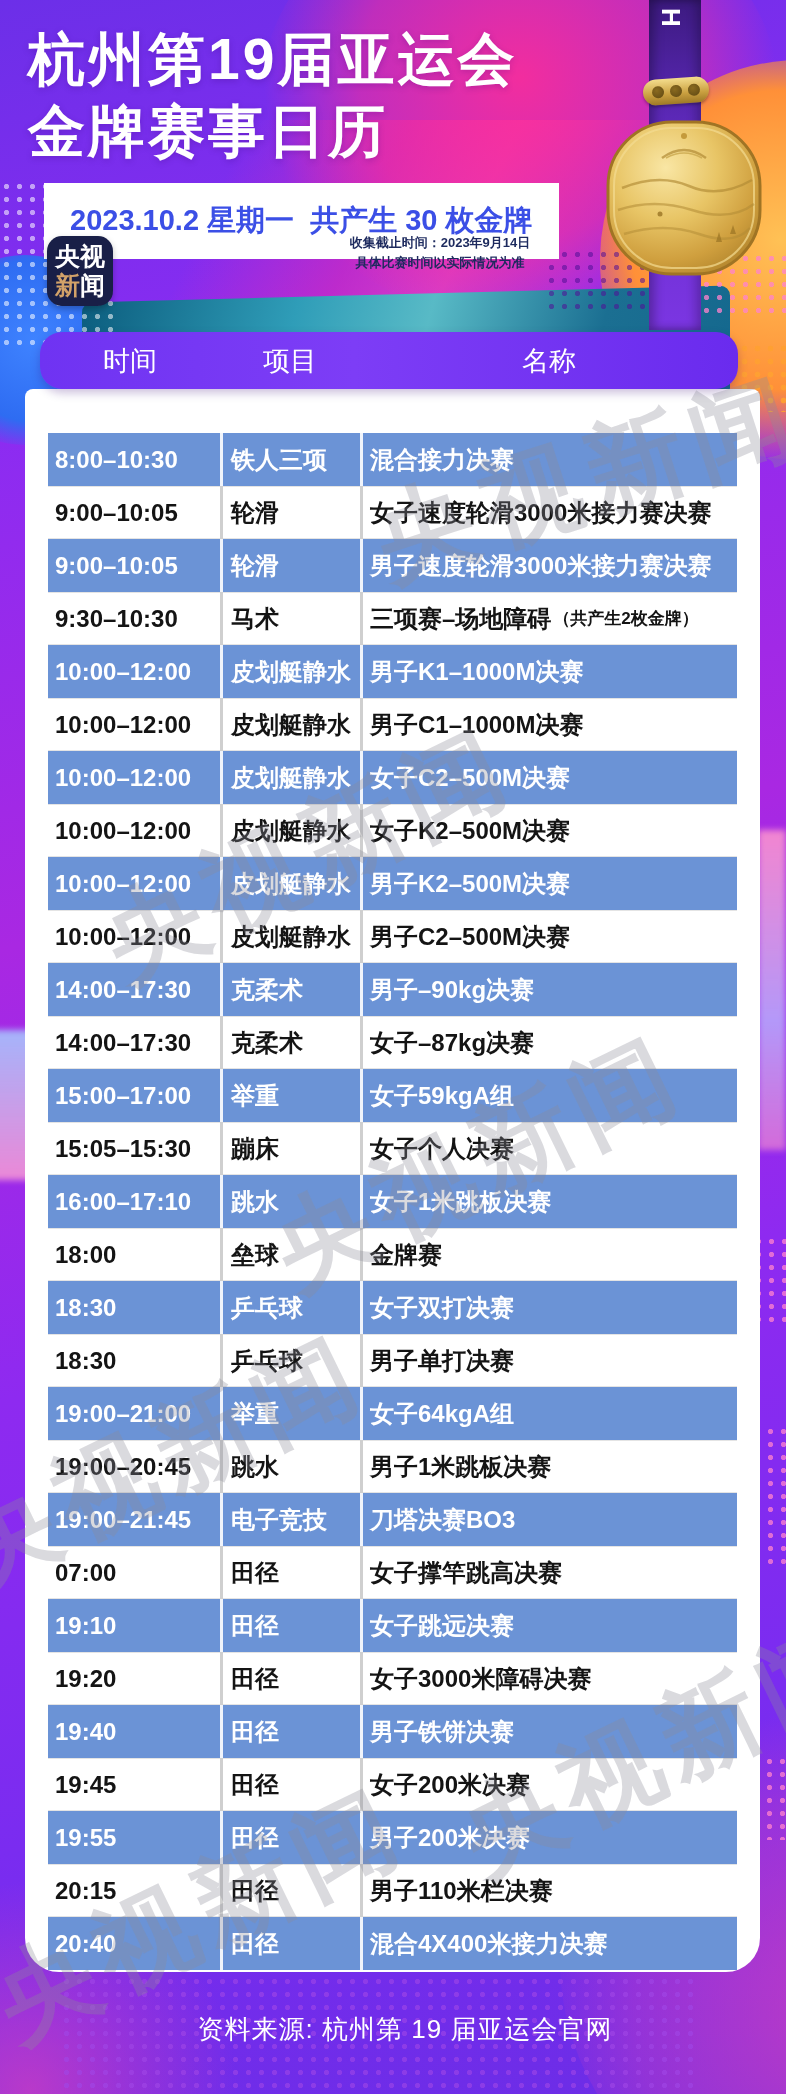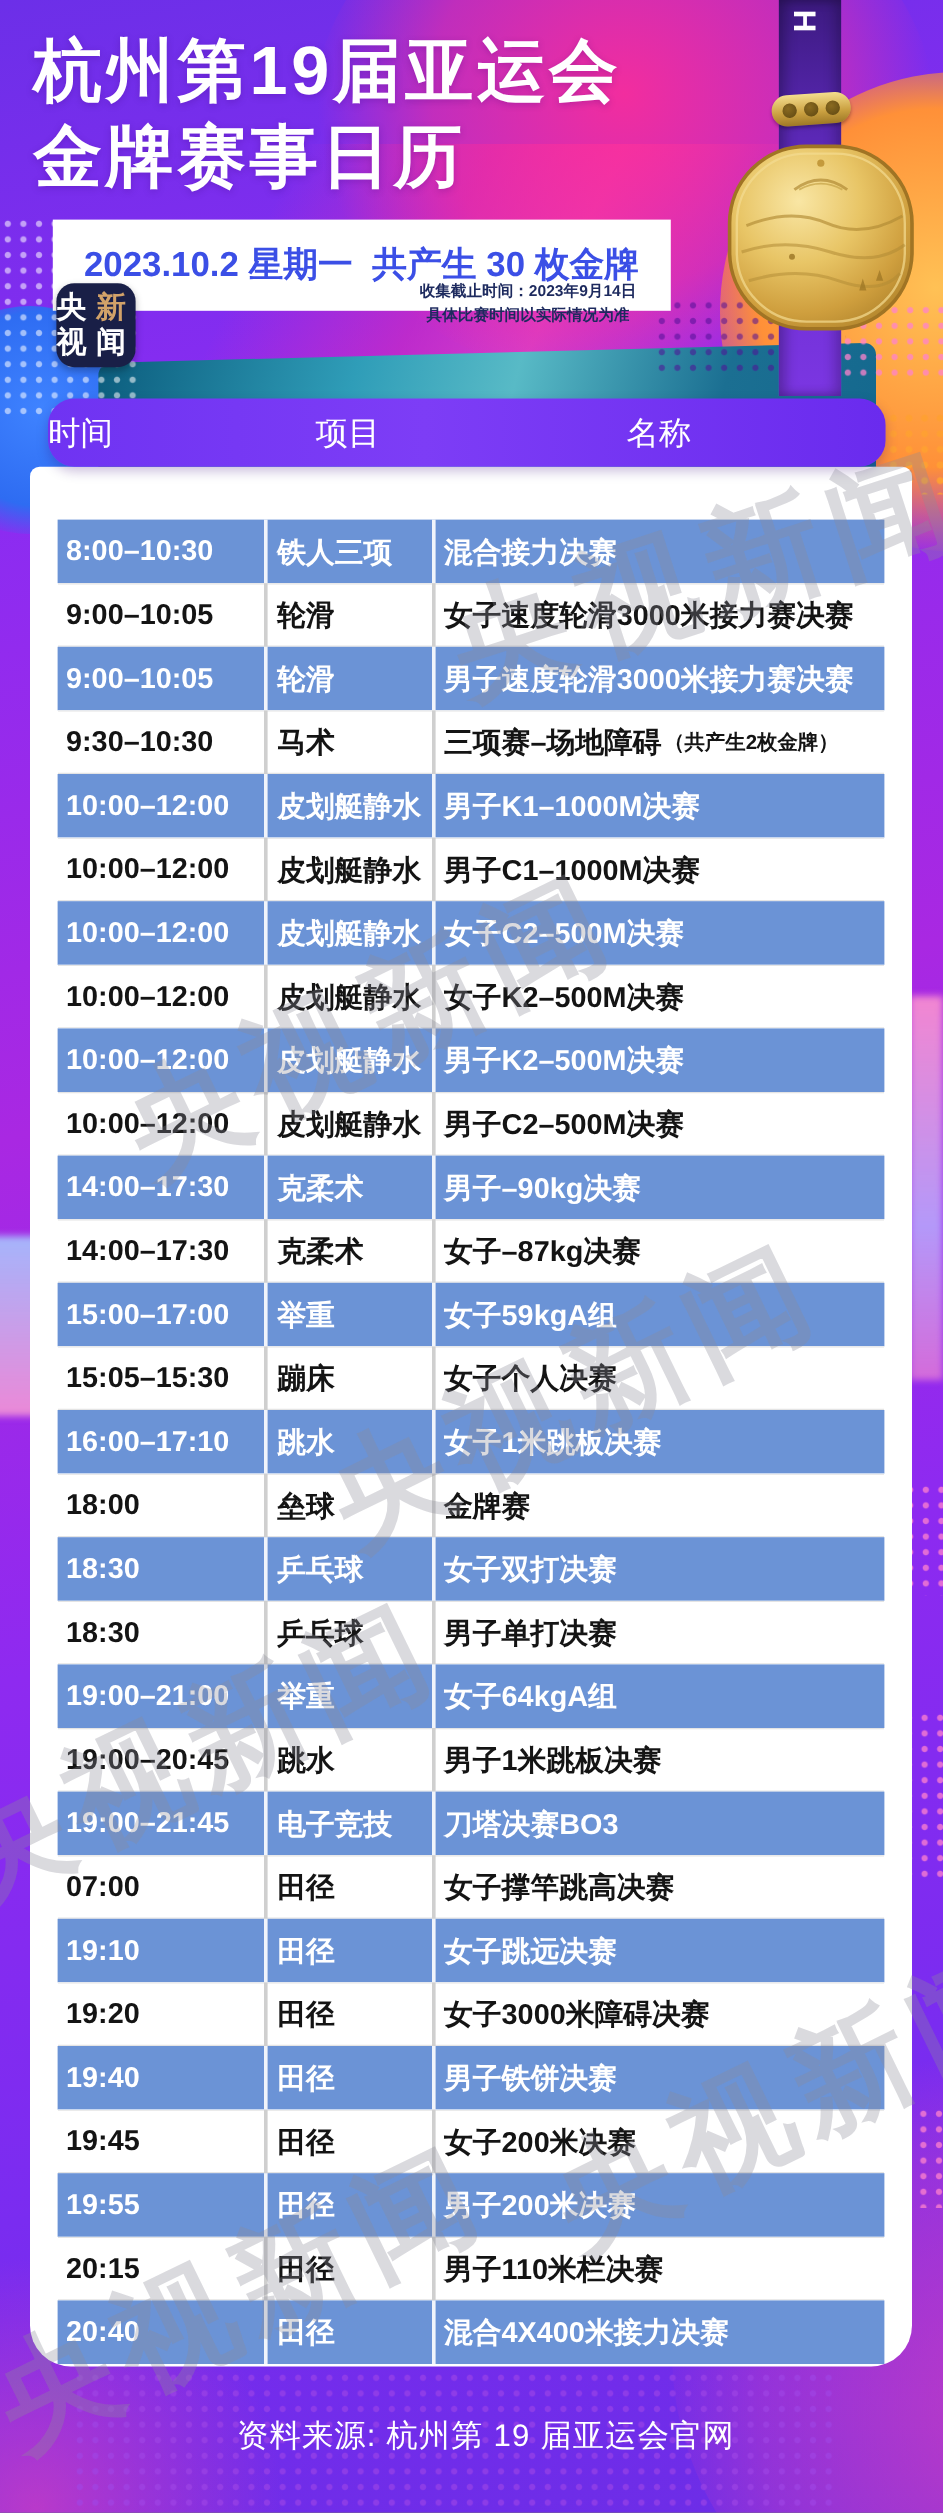--- a/index.html
+++ b/index.html
@@ -52,29 +52,29 @@
   .clasp i{width:12px;height:12px;border-radius:50%;background:radial-gradient(circle at 40% 35%,#8a6a20,#5e4712);display:block;}
   .medal-svg{position:absolute;left:604px;top:118px;z-index:3;}
   
   .title{position:absolute;left:28px;top:24px;z-index:5;color:#fff;font-weight:900;
     font-size:57px;line-height:1.26;letter-spacing:3px;text-shadow:0 2px 6px rgba(60,0,120,.25);}
   .date-bar{position:absolute;left:44px;top:183px;height:42px;z-index:5;background:#fff;
     display:inline-flex;align-items:center;padding:17px 26px;color:#3b4fe6;font-size:29px;font-weight:800;white-space:pre;}
   .notes{position:absolute;left:337px;top:233px;width:206px;z-index:5;text-align:center;
     color:#1d2a5e;font-size:13px;font-weight:700;line-height:1.55;}
   .logo{position:absolute;left:47px;top:236px;width:66px;height:70px;z-index:5;background:#191f47;
-    border-radius:15px;display:flex;flex-direction:row;align-items:center;justify-content:center;
+    border-radius:15px;display:flex;flex-direction:column;align-items:center;justify-content:center;
     color:#fff;font-size:25px;font-weight:800;line-height:1.18;box-shadow:0 3px 6px rgba(0,0,0,.25);}
   .logo .xin{color:#d2a269;}
   
   .thead{position:absolute;left:40px;top:332px;width:698px;height:57px;z-index:5;border-radius:22px;
     background:linear-gradient(90deg,#6f33f2 0%,#7d3df6 45%,#6a2bee 100%);
     display:flex;align-items:center;color:#fff;font-size:27px;font-weight:500;
     box-shadow:0 4px 10px rgba(50,0,120,.25);}
-  .thead .h1{width:180px;}
+  .thead .h1{width:180px;text-align:center;}
   .thead .h2{width:140px;text-align:center;}
   .thead .h3{width:378px;text-align:center;}
   .panel{position:absolute;left:25px;top:389px;width:735px;height:1583px;z-index:4;background:#fff;
     border-radius:8px 8px 34px 34px;}
   .rows{position:absolute;left:23px;top:44px;width:689px;}
   .row{display:flex;height:53px;font-size:24px;font-weight:700;}
   .row .cell{display:flex;align-items:center;height:100%;box-sizing:border-box;}
   .row .c1{width:172px;padding-left:7px;}
   .row .c2{width:140px;padding-left:8px;}
   .row .c3{width:377px;padding-left:7px;}

